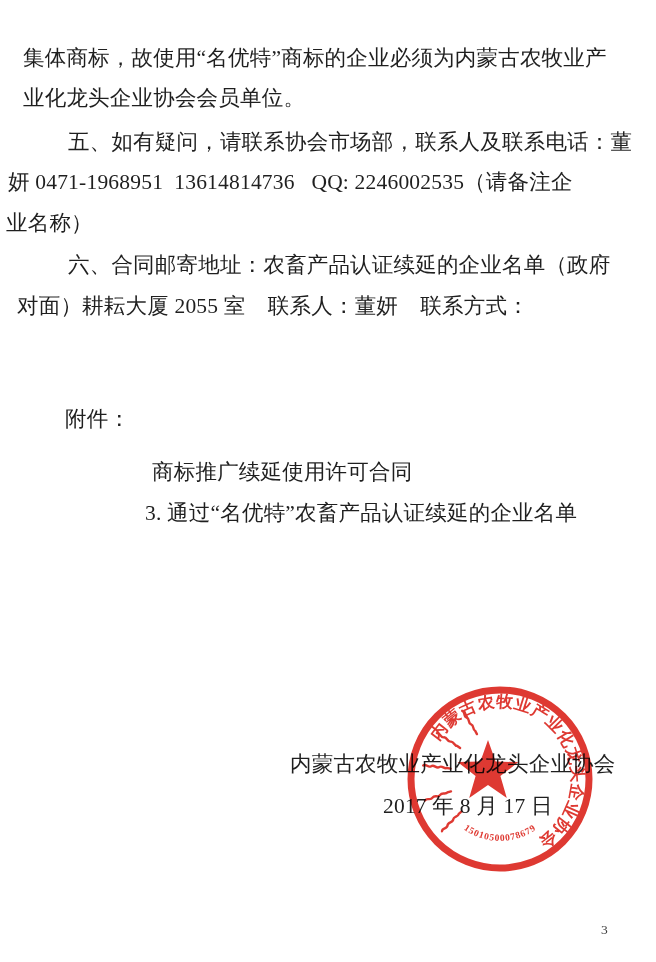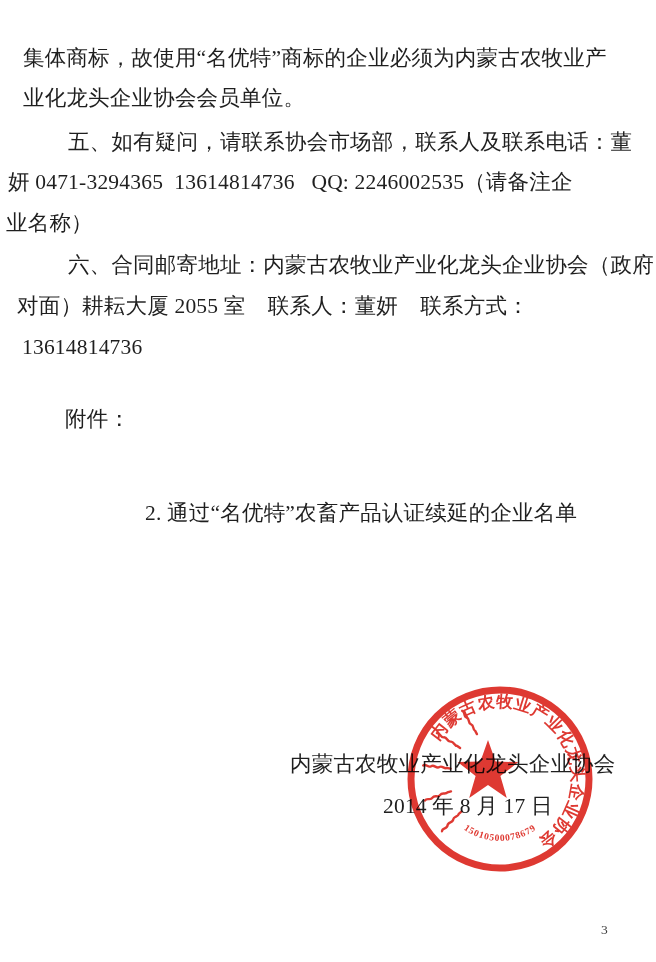--- a/index.html
+++ b/index.html
@@ -48,32 +48,32 @@
 </style>
 </head>
 <body>
 
 <div class="page">
 
   <div class="line" style="left:23px;  top:45px">集体商标，故使用“名优特”商标的企业必须为内蒙古农牧业产</div>
   <div class="line" style="left:23px;  top:85px">业化龙头企业协会会员单位。</div>
 
   <div class="line" style="left:68px;  top:129px">五、如有疑问，请联系协会市场部，联系人及联系电话：董</div>
-  <div class="line" style="left:8px;   top:169px">妍 0471-3294365  13614814736   QQ: 2246002535（请备注企</div>
+  <div class="line" style="left:8px;   top:169px">妍 0471-1968951  13614814736   QQ: 2246002535（请备注企</div>
   <div class="line" style="left:6px;  top:210px">业名称）</div>
 
-  <div class="line" style="left:68px;  top:252px">六、合同邮寄地址：内蒙古农牧业产业化龙头企业协会（政府</div>
+  <div class="line" style="left:68px;  top:252px">六、合同邮寄地址：农畜产品认证续延的企业名单（政府</div>
   <div class="line" style="left:17px;   top:293px">对面）耕耘大厦 2055 室    联系人：董妍    联系方式：</div>
-  <div class="line" style="left:22px;  top:334px">13614814736</div>
 
   <div class="line" style="left:65px;  top:406px">附件：</div>
-  <div class="line" style="left:145px; top:500px">2. 通过“名优特”农畜产品认证续延的企业名单</div>
+  <div class="line" style="left:152px; top:459px">商标推广续延使用许可合同</div>
+  <div class="line" style="left:145px; top:500px">3. 通过“名优特”农畜产品认证续延的企业名单</div>
 
   <div class="line" style="left:290px; top:751px">内蒙古农牧业产业化龙头企业协会</div>
-  <div class="line" style="left:383px; top:793px">2014 年 8 月 17 日</div>
+  <div class="line" style="left:383px; top:793px">2017 年 8 月 17 日</div>
 
   <div class="page-num">3</div>
 
   <svg class="seal" viewBox="0 0 656 962" aria-hidden="true">
     <defs>
       <path id="seal-arc-top" d="M 437.65 743 A 72 72 0 1 1 536 841.35" fill="none"></path>
       <path id="seal-arc-bottom" d="M 460.1 826.5 A 62 62 0 0 0 539.9 826.5" fill="none"></path>
       <path id="seal-mg-glyph" d="M0 0 c2.6 2.6 -2 5.2 0.6 8 c2.6 2.8 -2 5.4 0.6 8.2 c2.4 2.6 -1.6 5 0.4 7.8 l0 3.5" fill="none"></path>
     </defs>
 

